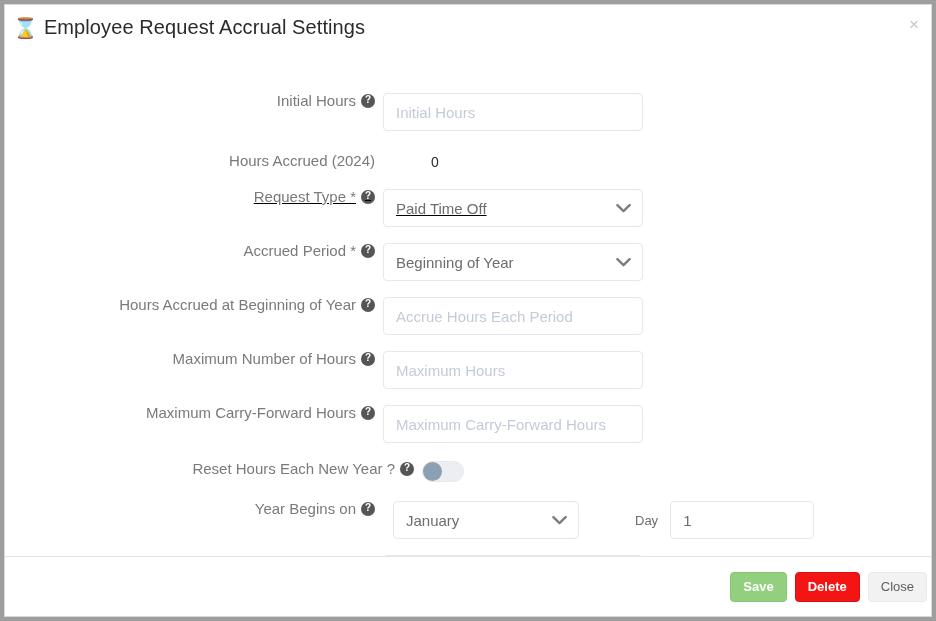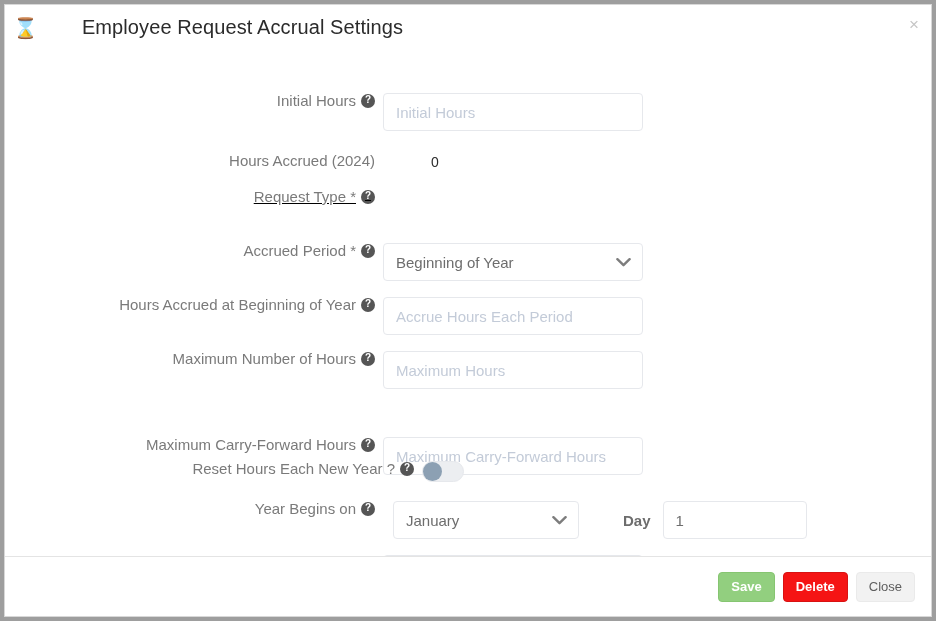--- a/index.html
+++ b/index.html
@@ -46,21 +46,20 @@
     color: #1c1c1c;
     display: inline-block;
     transform: translateY(1px);
   }
   .modal-title {
     font-size: 20px;
     color: #2b2b2b;
     font-weight: normal;
     letter-spacing: 0.1px;
     white-space: nowrap;
-    margin-left: 38px;
   }
   .close-x {
     position: absolute;
     right: 12px;
     top: 11px;
     font-size: 17px;
     line-height: 1;
     color: #c6c6c6;
     cursor: pointer;
     font-family: "Liberation Sans", sans-serif;
@@ -185,38 +184,37 @@
     position: absolute;
     left: 0px;
     top: 0px;
     width: 19px;
     height: 19px;
     border-radius: 50%;
     background: #8ca0b3;
   }
 
   .day-lbl {
-    font-size: 15px;
+    font-size: 13px;
     color: #6d6d6d;
-    margin-left: 44px;
+    margin-left: 56px;
     margin-right: 12px;
     white-space: nowrap;
-    font-weight: bold;
   }
   .day-input { width: 144px; }
 
   
   .modal-footer {
     flex: 0 0 60px;
     height: 60px;
     border-top: 1px solid #e4e4e4;
     display: flex;
     align-items: center;
     justify-content: flex-end;
-    padding-right: 16px;
+    padding-right: 4px;
     gap: 8px;
     background: #ffffff;
   }
   .btn {
     height: 30px;
     min-width: 50px;
     padding: 0 12px;
     border-radius: 4px;
     font-size: 13px;
     font-weight: bold;
@@ -262,20 +260,30 @@
       </div>
       <div class="field-col">
         <span class="static-val">0</span>
       </div>
     </div>
 
     <div class="form-row" style="top:140px;text-decoration:underline;">
       <div class="lbl">
         <span>Request Type *</span>
         <span class="help-icon">?</span>
+      </div>
+      <div class="field-col">
+        <div class="sel-wrap">
+          <div class="sel-box">Paid Time Off</div>
+          <span class="chev">
+            <svg width="15" height="9" viewBox="0 0 15 9">
+                <path d="M1.4 1.2 L7.5 7.2 L13.6 1.2" fill="none" stroke="#7d7d7d" stroke-width="2.4" stroke-linecap="round" stroke-linejoin="round"></path>
+              </svg>
+          </span>
+        </div>
       </div>
     </div>
 
     <div class="form-row" style="top:194px;">
       <div class="lbl">
         <span>Accrued Period *</span>
         <span class="help-icon">?</span>
       </div>
       <div class="field-col">
         <div class="sel-wrap">
@@ -302,21 +310,21 @@
     <div class="form-row" style="top:302px;">
       <div class="lbl">
         <span>Maximum Number of Hours</span>
         <span class="help-icon">?</span>
       </div>
       <div class="field-col">
         <input class="txt-input" type="text" placeholder="Maximum Hours" style="">
       </div>
     </div>
 
-    <div class="form-row" style="top:356px;margin-top:32px;">
+    <div class="form-row" style="top:356px;">
       <div class="lbl">
         <span>Maximum Carry-Forward Hours</span>
         <span class="help-icon">?</span>
       </div>
       <div class="field-col">
         <input class="txt-input" type="text" placeholder="Maximum Carry-Forward Hours" style="">
       </div>
     </div>
 
     <div class="form-row" style="top:412px;padding-left:39px;">

